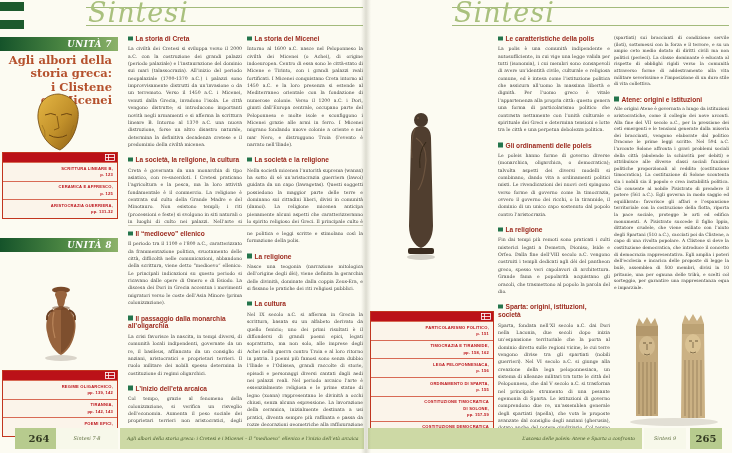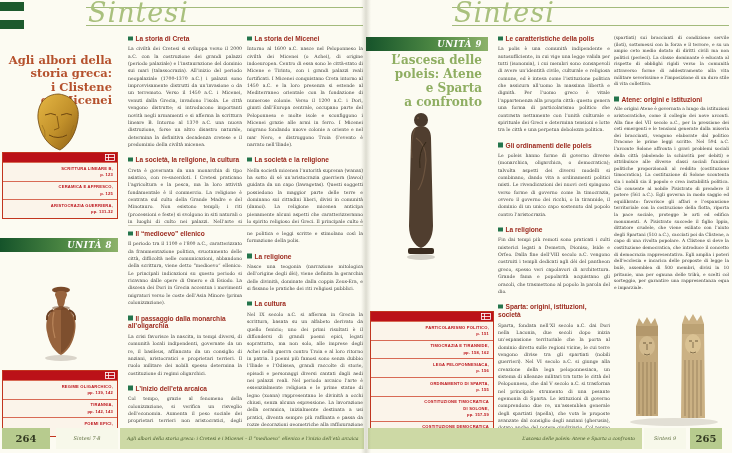--- a/index.html
+++ b/index.html
@@ -53,20 +53,21 @@
 
 <div id="spread">
 
   <div class="page left">
     <div class="corner-bar" style="top:2px;"></div>
     <div class="corner-bar" style="top:20px;"></div>
     <div class="rule" style="top:7px;left:86px;width:277px;"></div>
     <div class="rule" style="top:25px;left:86px;width:277px;"></div>
     <div class="script-title" style="left:88px;">Sintesi</div>
 
+    <div class="unit-band" style="top:37px;width:118px;">UNITÀ 7</div>
     <div class="unit-title rust" style="top:54px;width:118px;">Agli albori della
 storia greca:
 i Clistene
 e i Micenei</div>
 
     <svg class="img" style="left:28px;top:92px;" width="60" height="60" viewBox="0 0 60 60">
       <defs>
           <linearGradient id="gld" x1="0" y1="0" x2="1" y2="1">
         <stop offset="0" stop-color="#e6b744"></stop>
             <stop offset="0.55" stop-color="#c1902a"></stop>
@@ -169,35 +170,30 @@
       <div class="sec">
         <div class="sec-h">La religione</div>
         <div class="body-text">Nasce una teogonia (narrazione mitologica dell’origine degli dèi), viene definita la gerarchia delle divinità, dominate dalla coppia Zeus-Era, e si fissano le pratiche dei riti religiosi pubblici.</div>
       </div>
       <div class="sec">
         <div class="sec-h">La cultura</div>
         <div class="body-text">Nel IX secolo a.C. si afferma in Grecia la scrittura, basata su un alfabeto derivato da quello fenicio; uno dei primi risultati è il diffondersi di grandi poemi epici, legati soprattutto, ma non solo, alle imprese degli Achei nella guerra contro Troia e al loro ritorno in patria. I poemi più famosi sono senza dubbio l’Iliade e l’Odissea, grandi raccolte di storie, episodi e personaggi diversi cantati dagli aedi nei palazzi reali. Nel periodo arcaico l’arte è essenzialmente religiosa e le prime statue di legno (xoana) rappresentano le divinità a occhi chiusi, senza alcuna espressione. La lavorazione della ceramica, inizialmente destinata a usi pratici, diventa sempre più raffinata e passa da rozze decorazioni geometriche alla raffigurazione di mostri, belve ed episodi della mitologia e dei poemi omerici.</div>
       </div>
     </div>
 
-    <div class="fnum" style="left:2px;width:48px;">264</div>
+    <div class="fnum" style="left:15px;width:48px;">264</div>
     <div class="ftab" style="left:56px;width:62px;">Sintesi 7-8</div>
     <div class="fstrip l" style="left:120px;width:244px;">Agli albori della storia greca: i Cretesi e i Micenei – Il “medioevo” ellenico e l’inizio dell’età arcaica</div>
   </div>
 
   <div class="page right">
     <div class="rule" style="top:7px;left:86px;width:277px;"></div>
     <div class="rule" style="top:25px;left:86px;width:277px;"></div>
     <div class="script-title" style="left:88px;">Sintesi</div>
 
-    <div class="unit-band" style="top:37px;width:122px;">UNITÀ 9</div>
-    <div class="unit-title green" style="top:54px;width:122px;font-size:12px;">L’ascesa delle
-poleis: Atene
-e Sparta
-a confronto</div>
 
     <svg class="img" style="left:30px;top:108px;" width="50" height="155" viewBox="0 0 50 155">
       <ellipse cx="25" cy="149" rx="14" ry="3" fill="rgba(50,40,30,0.2)"></ellipse>
       <circle cx="25" cy="12" r="7" fill="#4a3a2d"></circle>
       <path d="M25 18 C32 18 35 23 35 30 L37 118 C37 130 31 138 25 140 C19 138 13 130 13 118 L15 30 C15 23 18 18 25 18 Z" fill="#503e2f"></path>
       <path d="M20 30 q10 6 10 22 q-2 22 -8 30" stroke="#6d5540" stroke-width="1.2" fill="none"></path>
       <path d="M30 34 q-8 10 -6 26" stroke="#342818" stroke-width="1" fill="none"></path>
       <path d="M19 20 q-5 14 -3 30" stroke="#6d5540" stroke-width="0.8" fill="none"></path>
       <rect x="12" y="140" width="26" height="6" rx="2" fill="#3a2c20"></rect>
       <circle cx="22" cy="10" r="1" fill="#6d5540"></circle>

